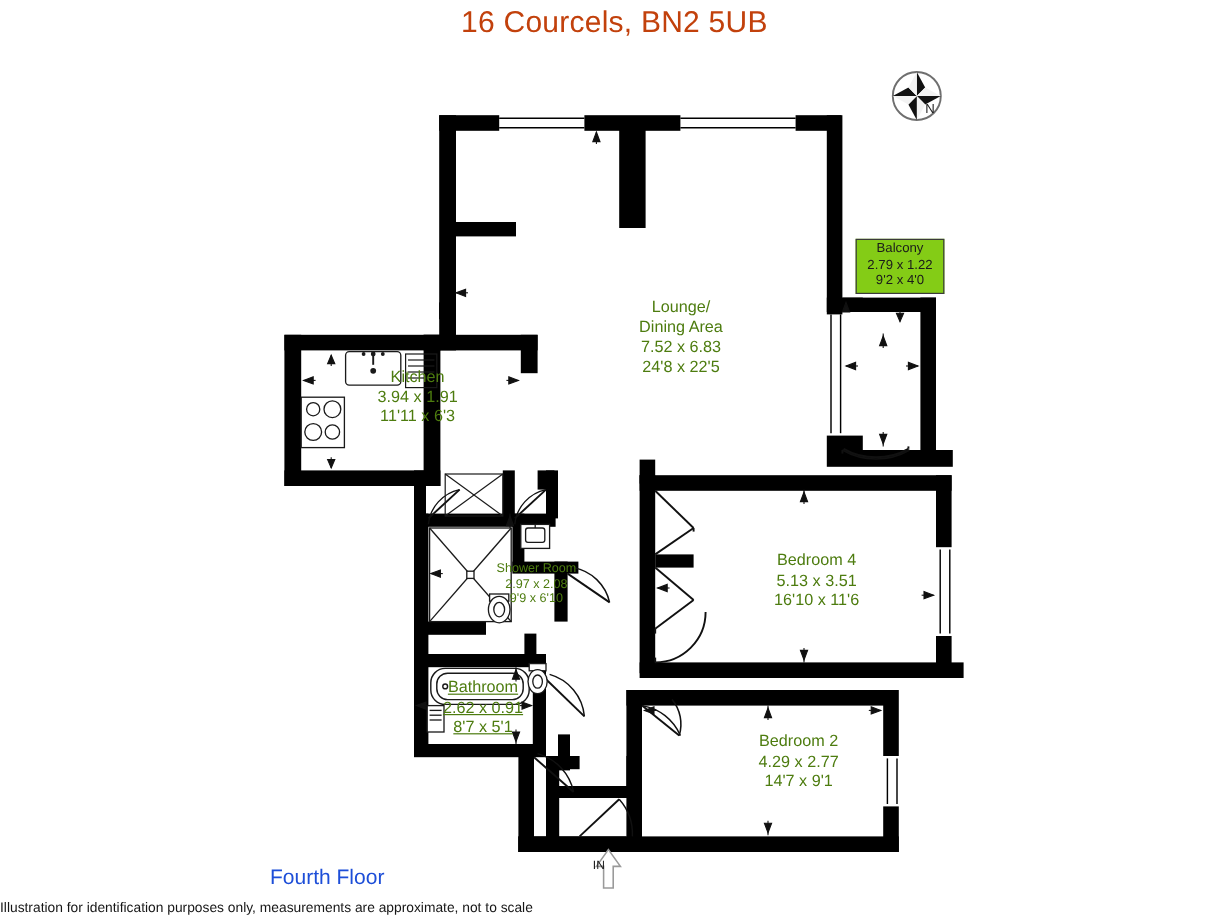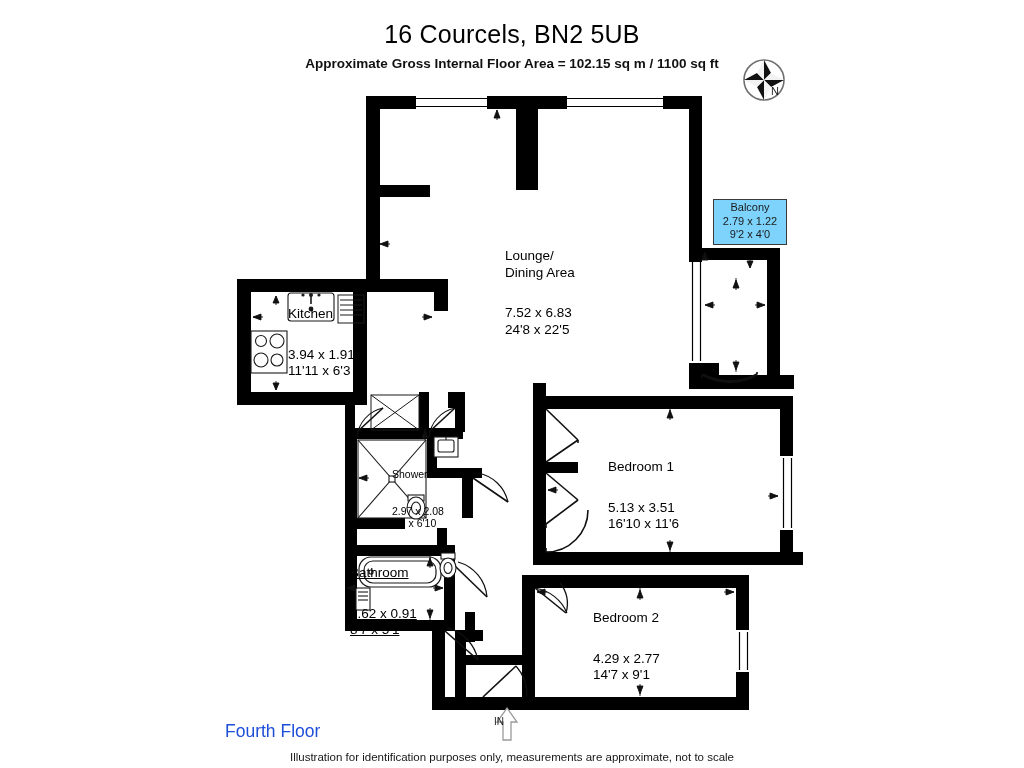--- a/index.html
+++ b/index.html
@@ -21,22 +21,22 @@
   #header {
     position: absolute;
     top: 0; left: 0;
     width: 1024px;
     text-align: center;
   }
   #plan-title {
     font-size: 25px;
     font-weight: 400;
     letter-spacing: 0.2px;
-    margin: 20px 0 0 0;
-    color: #000000;
+    margin: 5px 0 0 0;
+    color: #c2410c;
   }
   #plan-subtitle {
     font-size: 13.5px;
     font-weight: bold;
     margin: 7px 0 0 0;
     color: #111111;
   }
 
   
   #compass {
@@ -58,43 +58,44 @@
   #plan {
     position: absolute;
     left: 0; top: 0;
     width: 1024px;
     height: 768px;
   }
 
   
   .room-label {
     position: absolute;
+    text-align: center;
     font-size: 13.5px;
     line-height: 16.5px;
-    color: #000000;
+    color: #4d7c0f;
     white-space: nowrap;
     pointer-events: none;
   }
   .room-label .rl-name { display: block; }
-  .room-label .rl-m    { display: block; margin-top: 24px; }
+  .room-label .rl-m    { display: block; }
   .room-label .rl-ft   { display: block; }
 
   .room-label.small {
     font-size: 10.5px;
     line-height: 12.5px;
   }
 
   
   #label-balcony {
     position: absolute;
     left: 713px;
     top: 199px;
     width: 72px;
     border: 1px solid #3a3a3a;
-    background: #7dd3fc;
+    background: #84cc16;
     text-align: center;
     font-size: 11px;
     line-height: 13.5px;
     padding: 1px 0 2px 0;
     color: #1b1b1b;
     z-index: 6;
   }
 
   
   #floor-name {
@@ -102,38 +103,36 @@
     left: 225px;
     top: 721px;
     font-size: 17.5px;
     color: #1d4ed8;
   }
   #disclaimer {
     position: absolute;
     left: 0;
     top: 751px;
     width: 1024px;
-    text-align: center;
     font-size: 11.5px;
     color: #161616;
   }
   #in-label {
     position: absolute;
     left: 494px;
     top: 716px;
     font-size: 10px;
     color: #1b1b1b;
   }
 </style>
 </head>
 <body>
 
 <div id="header">
   <h1 id="plan-title">16 Courcels, BN2 5UB</h1>
-  <div id="plan-subtitle">Approximate Gross Internal Floor Area = 102.15 sq m / 1100 sq ft</div>
 </div>
 
 <svg id="compass" viewBox="0 0 46 46">
   <circle cx="23" cy="23" r="20" fill="#ffffff" stroke="#6f6f6f" stroke-width="1.6"></circle>
 
   <path d="M23 23 L23 3 L30 16 Z" fill="#111111"></path>
   <path d="M23 23 L43 23 L30 16 Z" fill="#f2f2f2"></path>
   <path d="M23 23 L43 23 L30 30 Z" fill="#111111"></path>
   <path d="M23 23 L23 43 L30 30 Z" fill="#f2f2f2"></path>
   <path d="M23 23 L23 43 L16 30 Z" fill="#111111"></path>
@@ -450,21 +449,21 @@
   <span class="rl-ft">9'9 x 6'10</span>
 </div>
 
 <div class="room-label" id="label-bathroom" style="left:350px; top:565px; width:105px;text-decoration:underline;">
   <span class="rl-name">Bathroom</span>
   <span class="rl-m">2.62 x 0.91</span>
   <span class="rl-ft">8'7 x 5'1</span>
 </div>
 
 <div class="room-label" id="label-bedroom1" style="left:608px; top:459px; width:145px;">
-  <span class="rl-name">Bedroom 1</span>
+  <span class="rl-name">Bedroom 4</span>
   <span class="rl-m">5.13 x 3.51</span>
   <span class="rl-ft">16'10 x 11'6</span>
 </div>
 
 <div class="room-label" id="label-bedroom2" style="left:593px; top:610px; width:145px;">
   <span class="rl-name">Bedroom 2</span>
   <span class="rl-m">4.29 x 2.77</span>
   <span class="rl-ft">14'7 x 9'1</span>
 </div>
 

